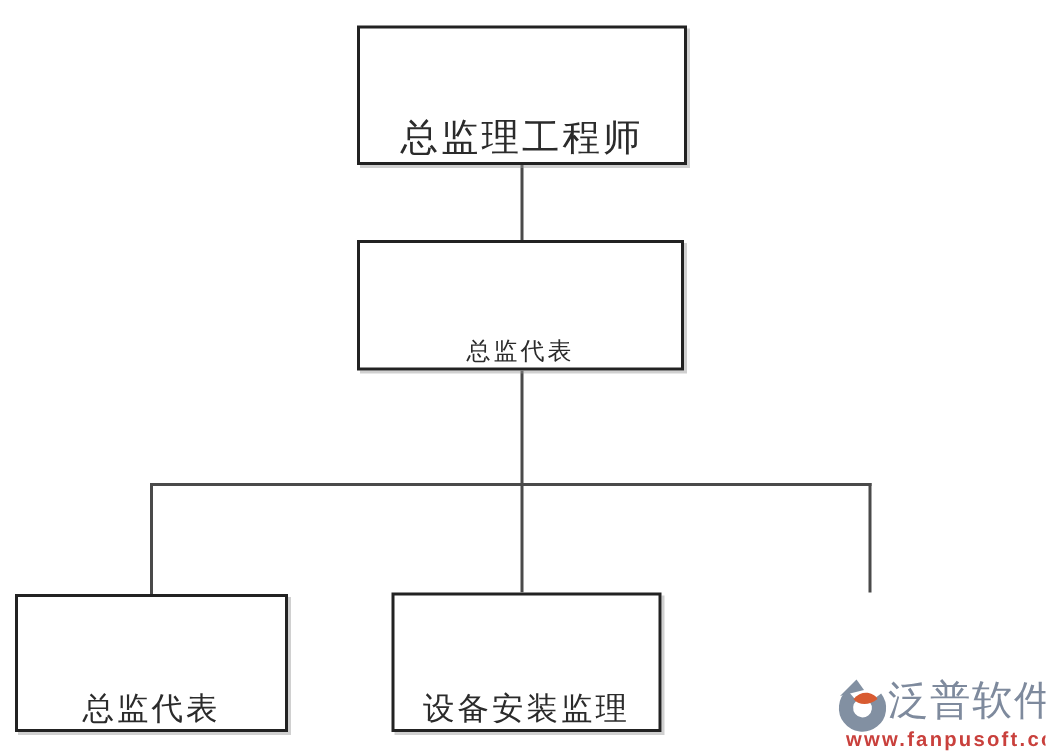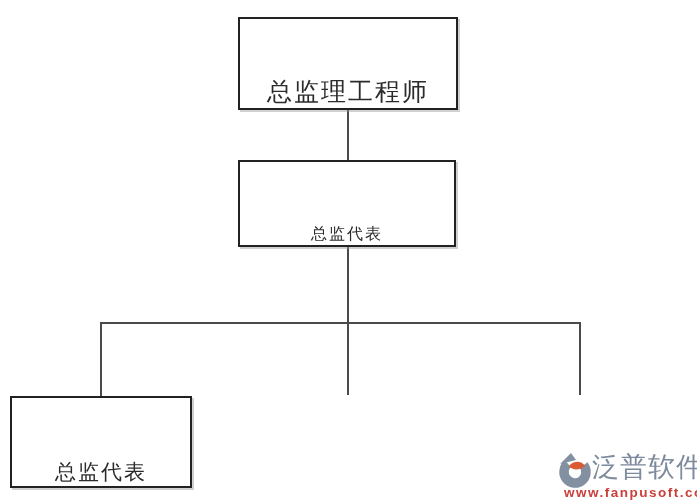--- a/index.html
+++ b/index.html
@@ -103,20 +103,23 @@
   </div>
 
   <div class="node node-deputy">
     <span class="label">总监代表</span>
   </div>
 
   <div class="node node-child-0">
     <span class="label">总监代表</span>
   </div>
 
+  <div class="node node-child-1">
+    <span class="label">设备安装监理</span>
+  </div>
 
 
   <div class="watermark">
     <svg class="wm-logo" viewBox="0 0 34 38" xmlns="http://www.w3.org/2000/svg">
       <path d="M2 12 L13 1 L18 8 Z" fill="#8290a2"></path>
       <circle cx="17" cy="20" r="11" fill="none" stroke="#8290a2" stroke-width="9.5" stroke-dasharray="51 19" transform="rotate(-38 17 20)"></circle>
       <path d="M11 14 C16 8 24 9 27 14 C21 19 14 18 11 14 Z" fill="#d85b31"></path>
     </svg>
     <span class="wm-brand">泛普软件</span>
     <span class="wm-url">www.fanpusoft.com</span>

